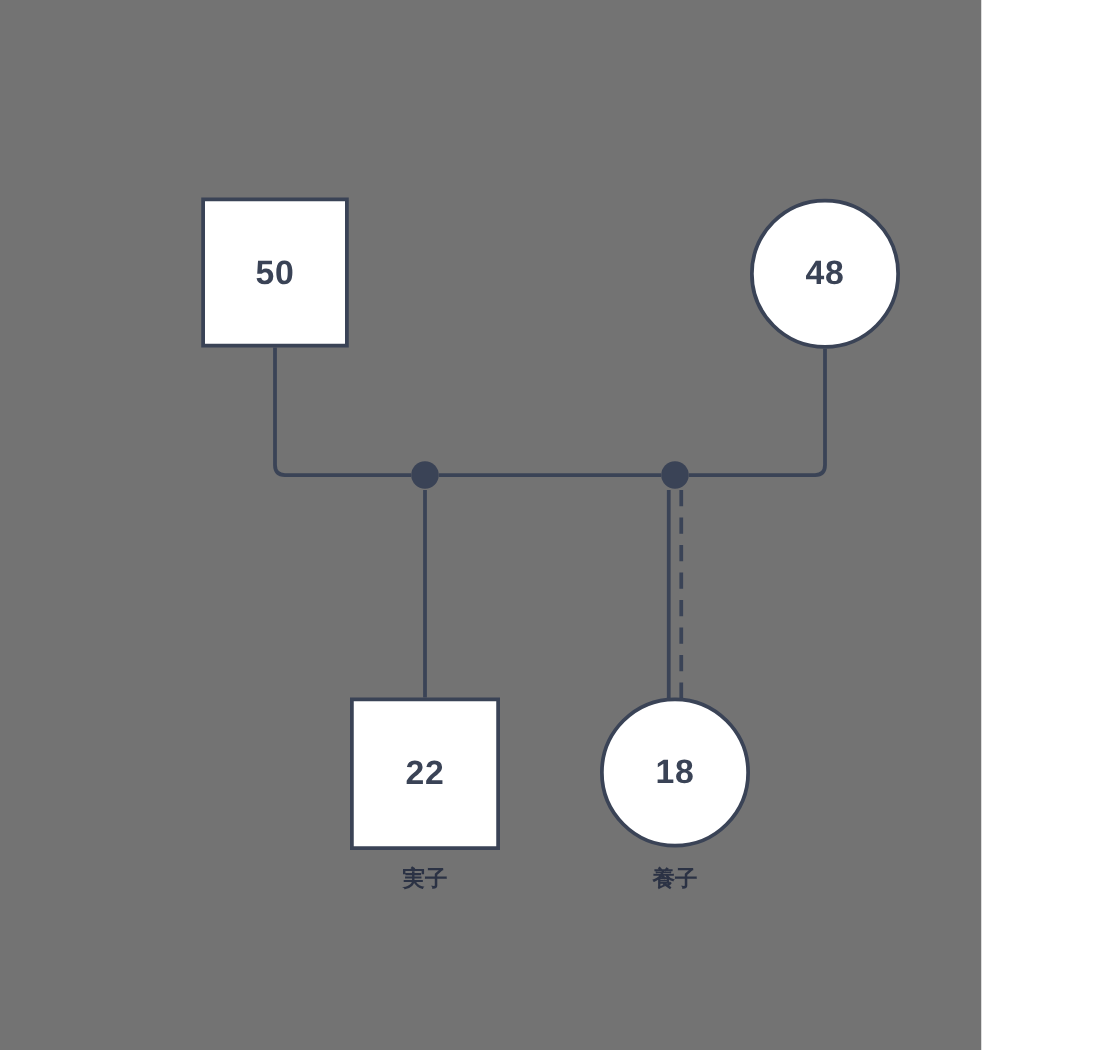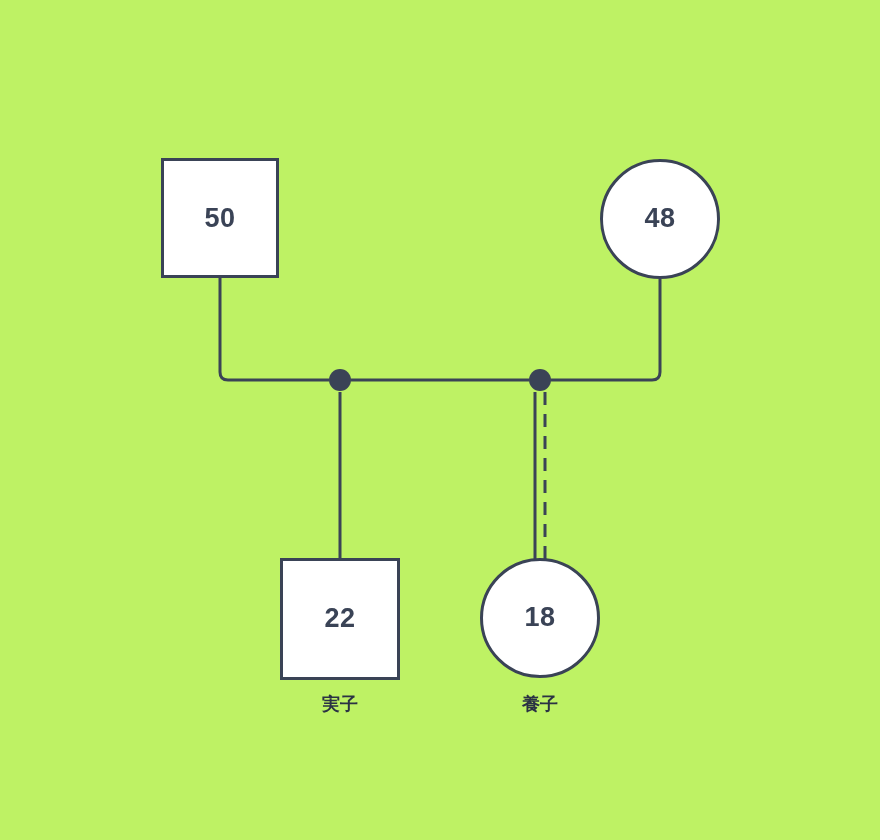--- a/index.html
+++ b/index.html
@@ -9,23 +9,23 @@
   }
   body {
     width: 880px;
     height: 840px;
     background: #ffffff;
     font-family: "Liberation Sans", "DejaVu Sans", sans-serif;
     overflow: hidden;
   }
   #genogram-canvas {
     position: relative;
-    width: 880px;
+    width: 785px;
     height: 840px;
-    background: #bef264;
+    background: #737373;
   }
   svg.diagram {
     position: absolute;
     top: 0;
     left: 0;
     width: 880px;
     height: 840px;
     display: block;
   }
   .node-age {

